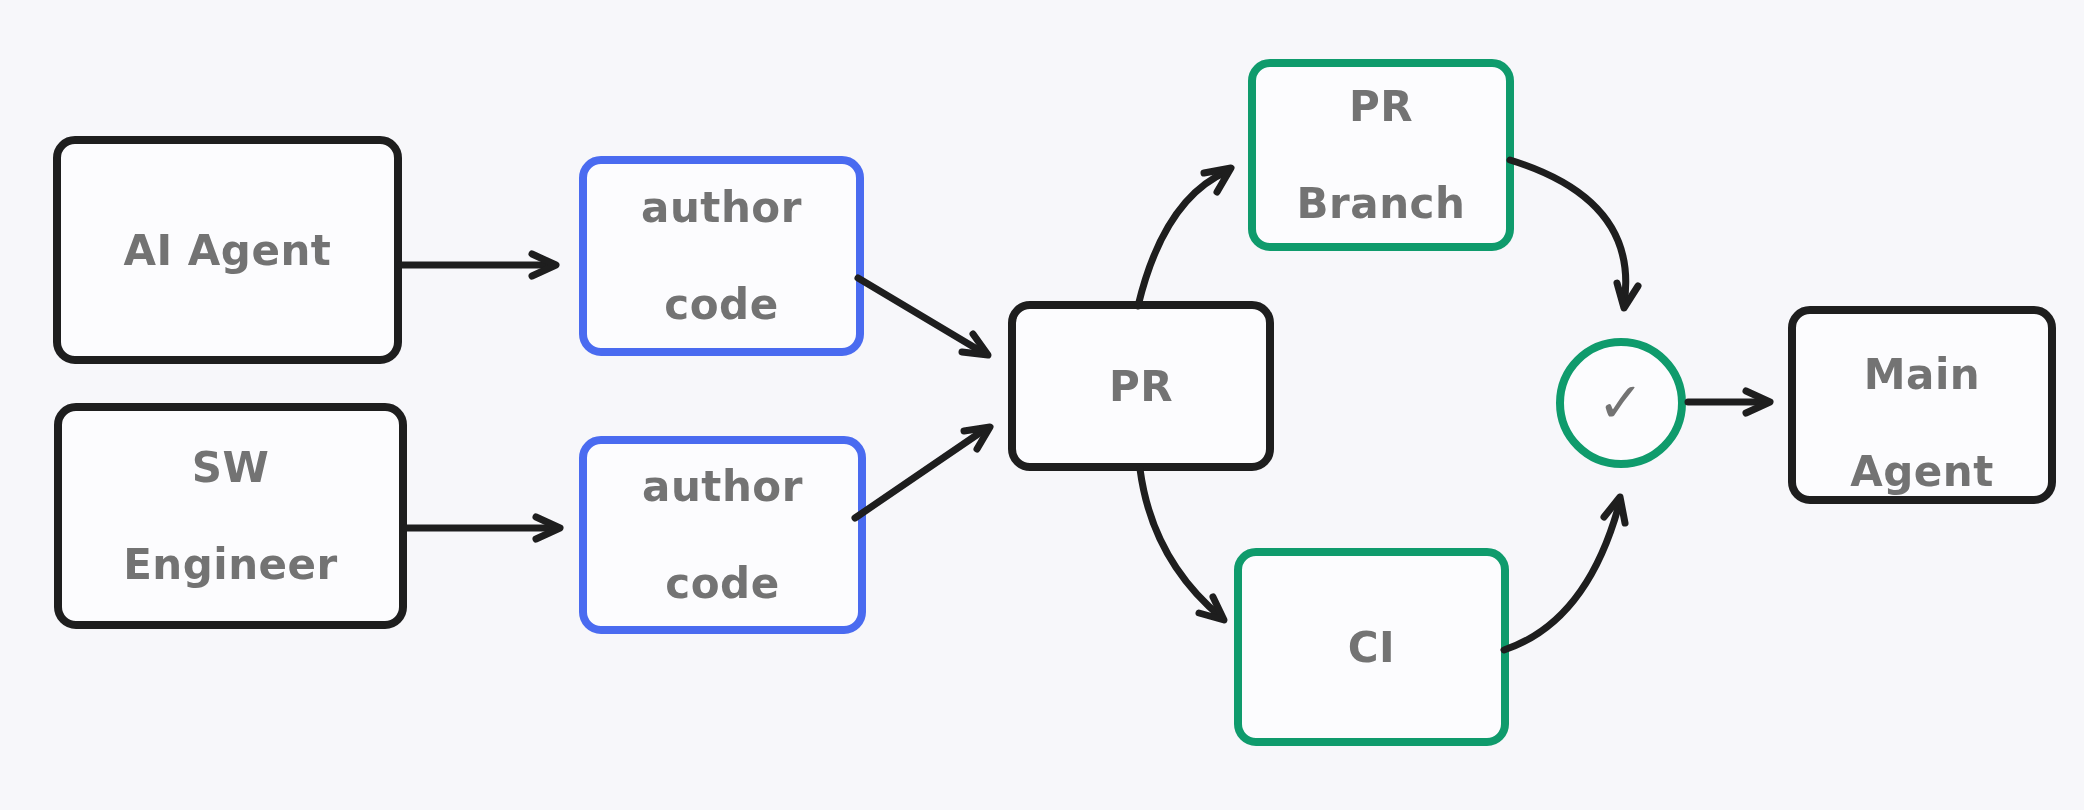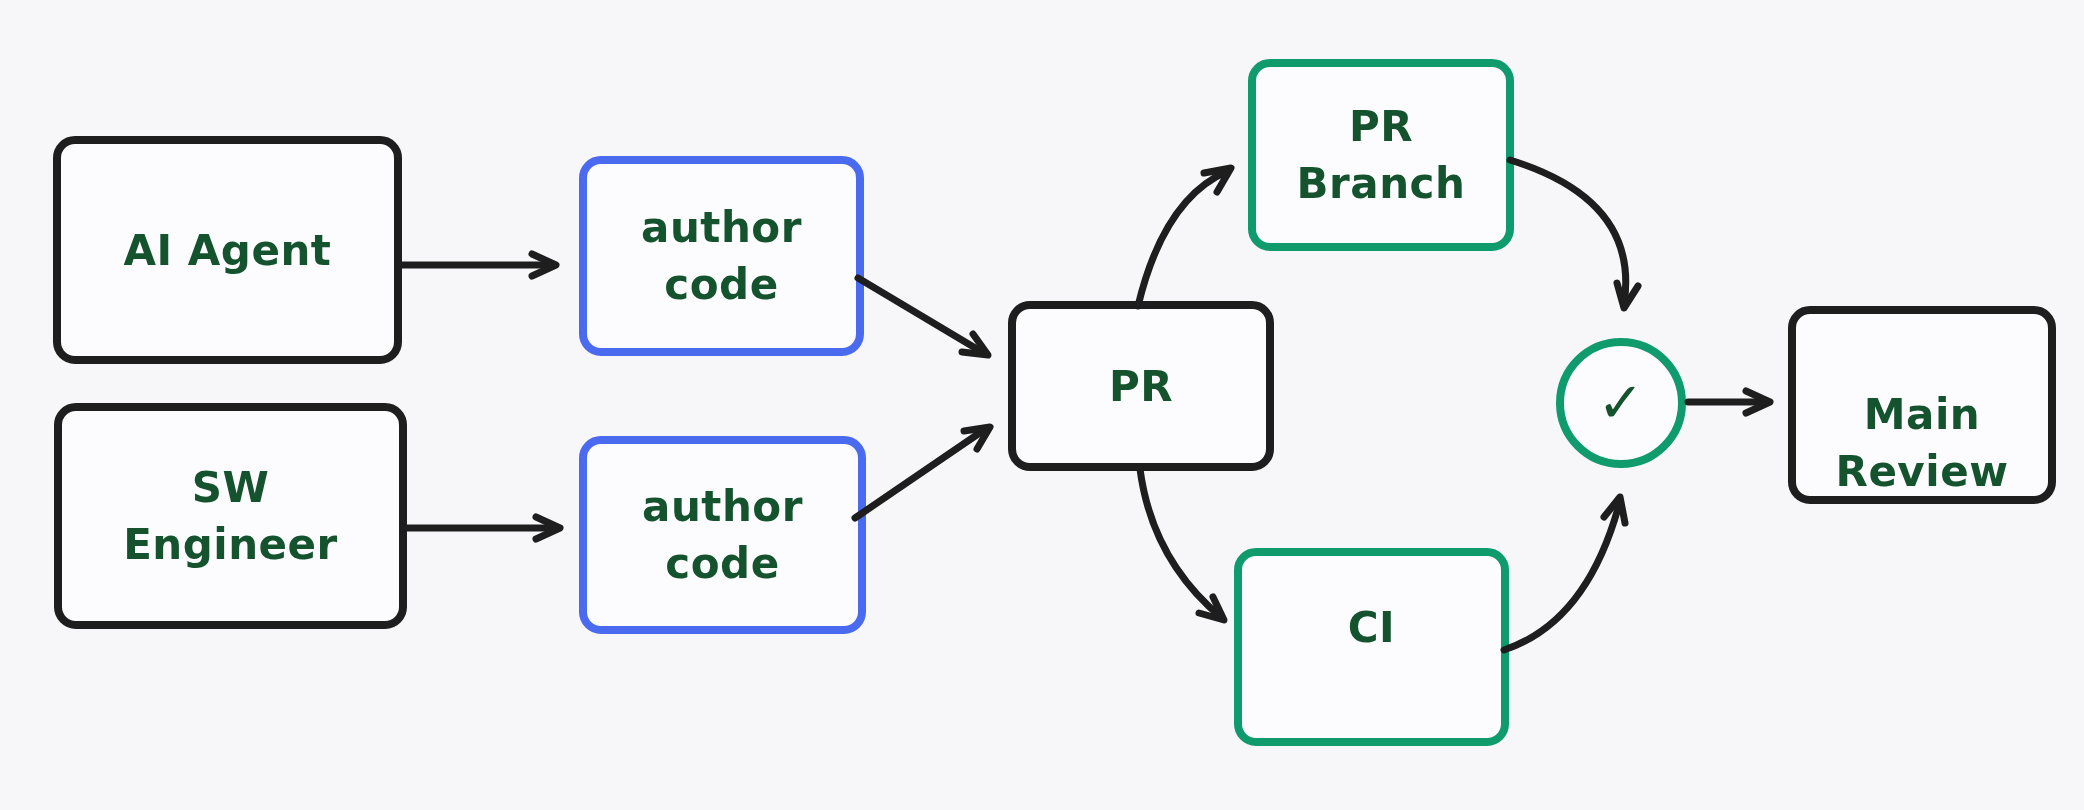--- a/index.html
+++ b/index.html
@@ -8,22 +8,22 @@
     background:#f7f7fa;
     font-family:"DejaVu Sans","Liberation Sans",sans-serif;
   }
   .stage{position:relative;width:2084px;height:810px;}
   .stage svg{position:absolute;left:0;top:0;}
   .box{fill:#fcfcfe;stroke-width:8;}
   .edge{stroke:#1e1e1e;stroke-width:7;fill:none;stroke-linecap:round;stroke-linejoin:round;}
   .label{
     position:absolute;display:flex;flex-direction:column;
     align-items:center;justify-content:center;text-align:center;
-    color:#14532d;font-weight:700;font-size:42px;line-height:57px;
-    letter-spacing:.5px;pointer-events:none;
+    color:#737373;font-weight:700;font-size:42px;line-height:57px;
+    letter-spacing:.5px;pointer-events:none;gap:40px;
   }
   .check-glyph{font-size:56px;font-weight:700;line-height:1;}
 </style>
 </head>
 <body style="background: rgb(247, 247, 250);">
 
 <div class="stage">
 
   <svg width="2084" height="810" viewBox="0 0 2084 810">
 
@@ -87,26 +87,26 @@
 
   <div class="label" style="left:1012px;top:305px;width:258px;height:162px;">
     <span>PR</span>
   </div>
 
   <div class="label" style="left:1252px;top:63px;width:258px;height:184px;">
     <span>PR</span>
     <span>Branch</span>
   </div>
 
-  <div class="label" style="left:1238px;top:532px;width:267px;height:190px;">
+  <div class="label" style="left:1238px;top:552px;width:267px;height:190px;">
     <span>CI</span>
   </div>
 
   <div class="label check-glyph" style="left:1561px;top:343px;width:120px;height:120px;">
     <span>✓</span>
   </div>
 
   <div class="label" style="left:1792px;top:310px;width:260px;height:190px;justify-content:flex-end;">
     <span>Main</span>
-    <span>Review</span>
+    <span>Agent</span>
   </div>
 
 </div>
 
 </body></html>

